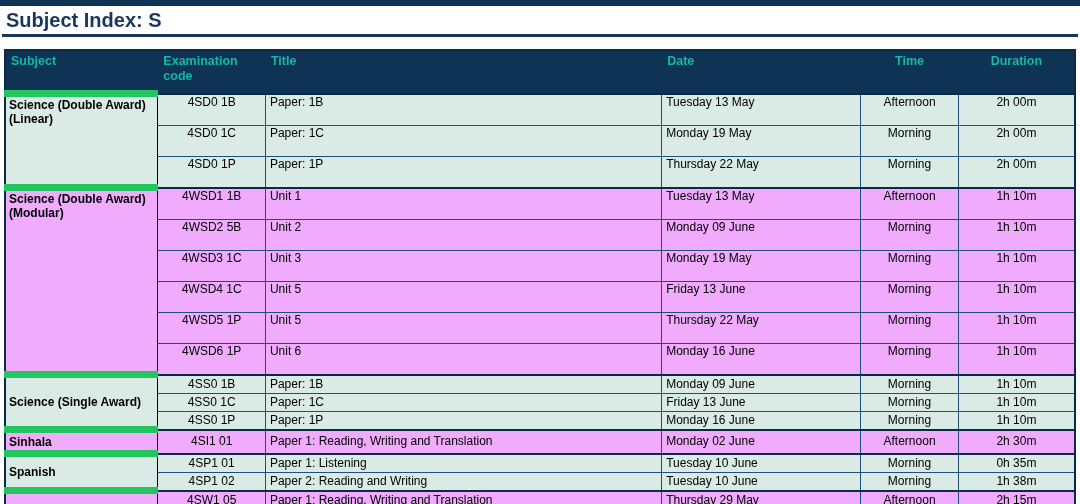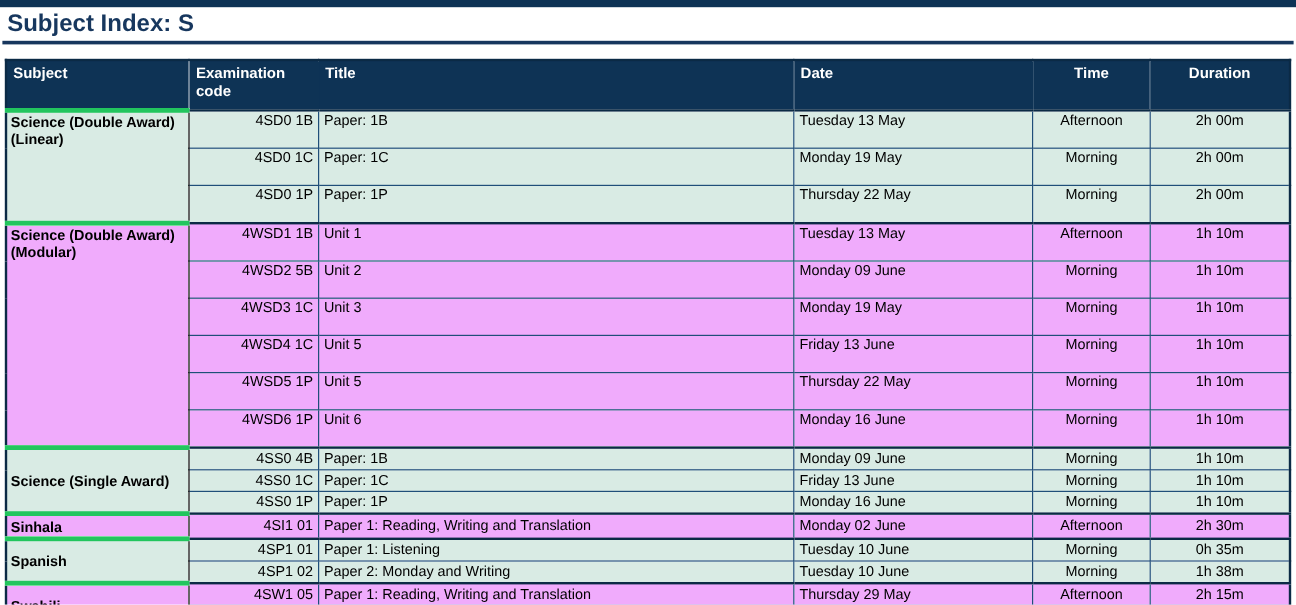--- a/index.html
+++ b/index.html
@@ -12,34 +12,34 @@
     border-bottom:3px solid #17375e;margin:1px 2px 0 2px;padding:1px 10px 2px 4px;}
   .page-title{margin:0;font-size:20px;line-height:24px;font-weight:bold;color:#17375e;}
   .header-right{display:flex;align-items:center;gap:30px;padding-bottom:1px;}
   .homepage{font-weight:bold;font-size:15px;color:#17375e;text-decoration:none;cursor:pointer;}
   .home-icon{display:inline-block;line-height:0;cursor:pointer;}
   .home-icon svg{width:24px;height:21px;fill:#000;}
 
   table{border-collapse:collapse;table-layout:fixed;width:1072px;
     margin:12px 4px 0 4px;border:2px solid #0b2a45;border-bottom-width:3px;font-size:12px;}
   th,td{overflow:hidden;white-space:normal;}
-  thead th{background:#0e3355;color:#ffffff;text-align:left;font-size:12.5px;font-weight:bold;
+  thead th{background:#0e3355;color:#14b8a6;text-align:left;font-size:12.5px;font-weight:bold;
     vertical-align:top;padding:3px 5px 2px 5px;height:34px;border:1px solid #0e3355;line-height:15px;}
   th.c4,th.c5{text-align:center;}
   td{border:1px solid #1f4e79;padding:1px 4px;line-height:13px;}
   td.c0{font-weight:bold;border-color:#000;vertical-align:top;padding-left:3px;line-height:14px;}
-  td.c1{text-align:right;}
+  td.c1{text-align:center;}
   td.c2,td.c3{text-align:left;}
   td.c4,td.c5{text-align:center;}
   tr.green td{background:#d9ebe4;}
   tr.white td{background:#f0abfc;}
   tr.tall td{height:28px;vertical-align:top;}
   tr.short td{height:15px;vertical-align:middle;}
   tr.group-start td{border-top:2px solid #0b2a45;}
-  tr.group-start td.c0{border-top:4px solid #22c55e;}
+  tr.group-start td.c0{border-top:7px solid #22c55e;}
 </style>
 </head>
 <body>
 
 <div class="page">
 
   <div class="topbar"></div>
 
   <div class="titlebar">
     <h1 class="page-title">Subject Index: S</h1>
@@ -125,21 +125,21 @@
         </tr>
         <tr class="white tall">
           <td class="c1">4WSD6 1P</td>
           <td class="c2">Unit 6</td>
           <td class="c3">Monday 16 June</td>
           <td class="c4">Morning</td>
           <td class="c5">1h 10m</td>
         </tr>
         <tr class="green short group-start">
           <td class="c0" rowspan="3">Science (Single Award)</td>
-          <td class="c1">4SS0 4B</td>
+          <td class="c1">4SS0 1B</td>
           <td class="c2">Paper: 1B</td>
           <td class="c3">Monday 09 June</td>
           <td class="c4">Morning</td>
           <td class="c5">1h 10m</td>
         </tr>
         <tr class="green short">
           <td class="c1">4SS0 1C</td>
           <td class="c2">Paper: 1C</td>
           <td class="c3">Friday 13 June</td>
           <td class="c4">Morning</td>
@@ -163,21 +163,21 @@
         <tr class="green short group-start">
           <td class="c0" rowspan="2">Spanish</td>
           <td class="c1">4SP1 01</td>
           <td class="c2">Paper 1: Listening</td>
           <td class="c3">Tuesday 10 June</td>
           <td class="c4">Morning</td>
           <td class="c5">0h 35m</td>
         </tr>
         <tr class="green short">
           <td class="c1">4SP1 02</td>
-          <td class="c2">Paper 2: Monday and Writing</td>
+          <td class="c2">Paper 2: Reading and Writing</td>
           <td class="c3">Tuesday 10 June</td>
           <td class="c4">Morning</td>
           <td class="c5">1h 38m</td>
         </tr>
         <tr class="white short group-start">
           <td class="c0" rowspan="2">Swahili</td>
           <td class="c1">4SW1 05</td>
           <td class="c2">Paper 1: Reading, Writing and Translation</td>
           <td class="c3">Thursday 29 May</td>
           <td class="c4">Afternoon</td>

